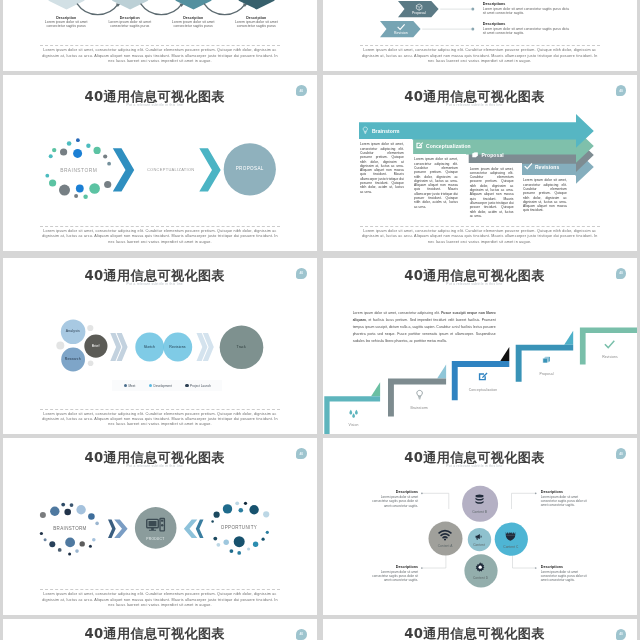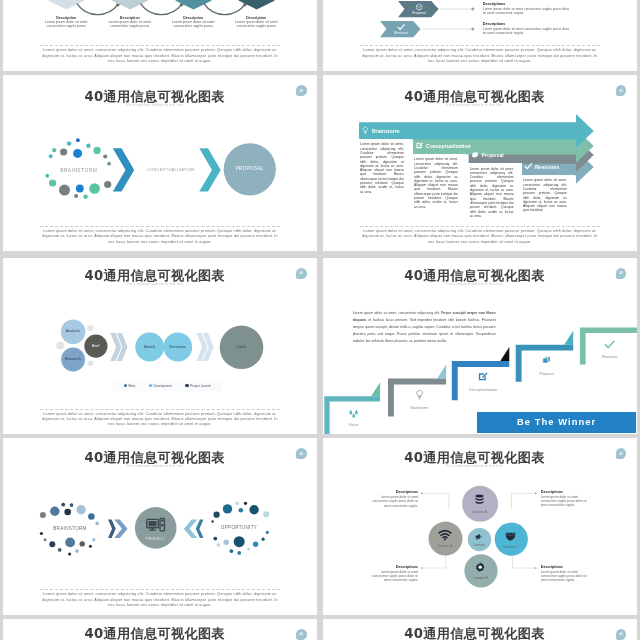--- a/index.html
+++ b/index.html
@@ -309,23 +309,20 @@
             </svg>
           </div>
           <div style="position: absolute; left: 198px; top: 114.3px; width: 52px; text-align: center; font-size: 3.45px; color: rgb(138, 138, 138); letter-spacing: 0.08px;">Proposal</div>
           <div style="position: absolute; left: 281.9px; top: 81.3px; width: 11.2px; height: 11.2px;">
             <svg width="11.2" height="11.2" viewBox="0 0 24 24" style="">
               <path d="M3 12.5 L9 18.5 L21 5" fill="none" stroke="#79bfaa" stroke-width="3.2" stroke-linecap="square"></path>
             </svg>
           </div>
           <div style="position: absolute; left: 261.5px; top: 97.9px; width: 52px; text-align: center; font-size: 3.45px; color: rgb(138, 138, 138); letter-spacing: 0.08px;">Revisions</div>
         </div>
-      <div style="position:absolute;left:154.2px;top:154.6px;width:159.7px;height:20.5px;background:#2280c4;display:flex;align-items:center;justify-content:center;">
-        <span style="color:#fff;font-size:9.3px;font-weight:bold;letter-spacing:1.1px;">Be The Winner</span>
-      </div>
     </div>
   </div>
 
   <div class="card" style="left:2.7px;top:438px;--ttop:13.2px;">
     <div class="slide" id="slide7">
       <div class="s-title title-std">40通用信息可视化图表</div>
       <div class="s-sub sub-std">Put a relevant subtitle in this line</div>
       <div class="badge">40</div>
       <svg width="315" height="177" viewBox="0 0 315 177" style="position:absolute;left:0;top:0;">
         <g id="s7shapes">

